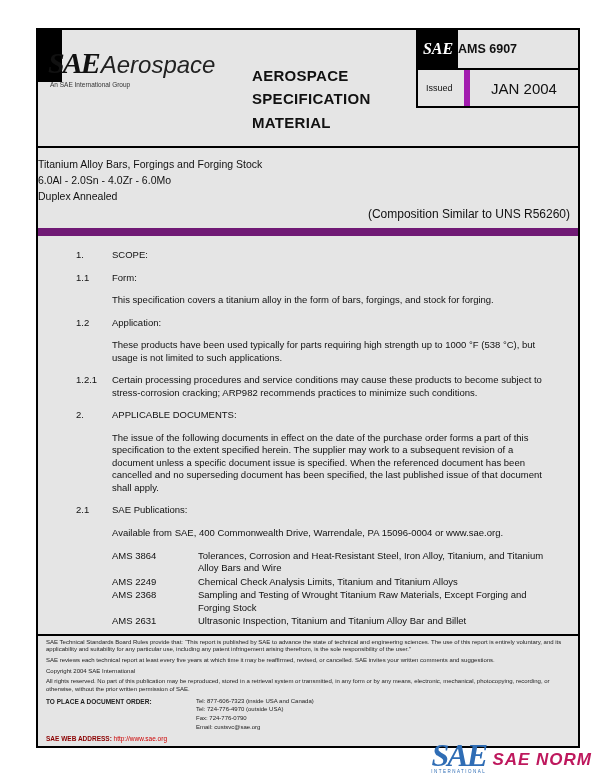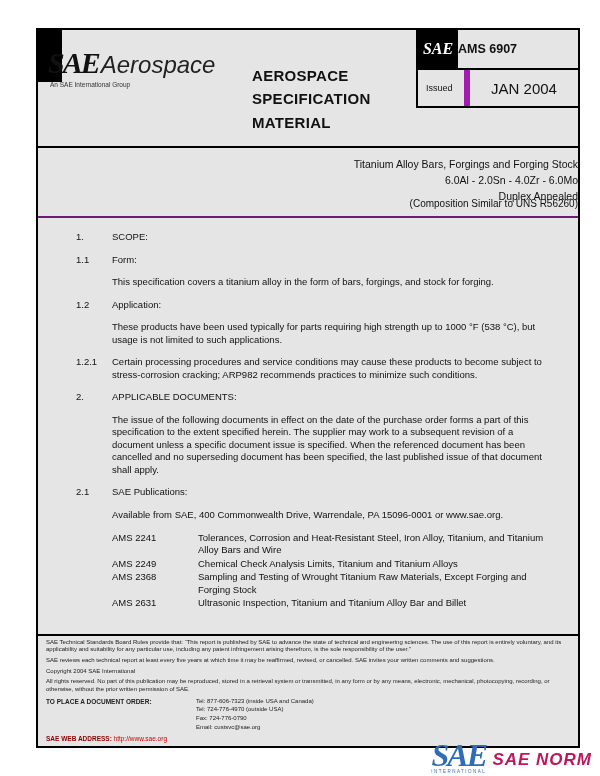--- a/index.html
+++ b/index.html
@@ -23,23 +23,23 @@
   .rb-top{display:flex;align-items:stretch;height:40px;border-bottom:2px solid #000;box-sizing:border-box;}
   .sae-badge{width:40px;background:#000;color:#fff;display:flex;align-items:center;justify-content:center;
              font-family:"Liberation Serif",serif;font-style:italic;font-weight:bold;font-size:16px;}
   .doc-number{display:flex;align-items:center;font-weight:bold;font-size:12.5px;}
   .rb-bottom{display:flex;height:36px;}
   .rb-issued{width:52px;display:flex;align-items:center;padding-left:8px;font-size:9px;
              border-right:6px solid #a21caf;box-sizing:border-box;}
   .rb-date{flex:1;display:flex;align-items:center;justify-content:center;font-size:15px;}
 
   
-  .title-block{position:relative;height:70px;border-bottom:2px solid #701a75;box-sizing:border-box;
-               text-align:right;padding-top:9px;font-size:10.5px;line-height:1.5;}
-  .title-note{position:absolute;right:0;bottom:5px;font-size:10px;}
+  .title-block{position:relative;height:88px;border-bottom:8px solid #701a75;box-sizing:border-box;
+               text-align:left;padding-top:9px;font-size:10.5px;line-height:1.5;}
+  .title-note{position:absolute;right:8px;bottom:5px;font-size:12px;}
 
   
   .docbody{height:418px;overflow:hidden;padding:13px 26px 0 38px;font-size:9.5px;line-height:1.32;}
   .sec{display:grid;grid-template-columns:36px 1fr;margin-bottom:10px;}
   .para{margin:0 0 10px 36px;}
   .refs{margin-left:36px;display:grid;grid-template-columns:86px 1fr;row-gap:1px;}
   .ref-code{padding-right:6px;}
 
   
   .footer{position:absolute;left:0;right:0;bottom:0;border-top:2px solid #000;
@@ -127,24 +127,24 @@
         <span>APPLICABLE DOCUMENTS:</span>
       </div>
 
       <p class="para">The issue of the following documents in effect on the date of the purchase order forms a part of this specification to the extent specified herein. The supplier may work to a subsequent revision of a document unless a specific document issue is specified. When the referenced document has been cancelled and no superseding document has been specified, the last published issue of that document shall apply.</p>
 
       <div class="sec">
         <span>2.1</span>
         <span>SAE Publications:</span>
       </div>
 
-      <p class="para">Available from SAE, 400 Commonwealth Drive, Warrendale, PA 15096-0001 or www.sae.org.</p>
+      <p class="para">Available from SAE, 400 Commonwealth Drive, Warrendale, PA 15096-0004 or www.sae.org.</p>
 
       <div class="refs">
-        <span class="ref-code">AMS 2241</span>
+        <span class="ref-code">AMS 3864</span>
         <span>Tolerances, Corrosion and Heat-Resistant Steel, Iron Alloy, Titanium, and Titanium Alloy Bars and Wire</span>
         <span class="ref-code">AMS 2249</span>
         <span>Chemical Check Analysis Limits, Titanium and Titanium Alloys</span>
         <span class="ref-code">AMS 2368</span>
         <span>Sampling and Testing of Wrought Titanium Raw Materials, Except Forging and Forging Stock</span>
         <span class="ref-code">AMS 2631</span>
         <span>Ultrasonic Inspection, Titanium and Titanium Alloy Bar and Billet</span>
       </div>
 
     </div>

